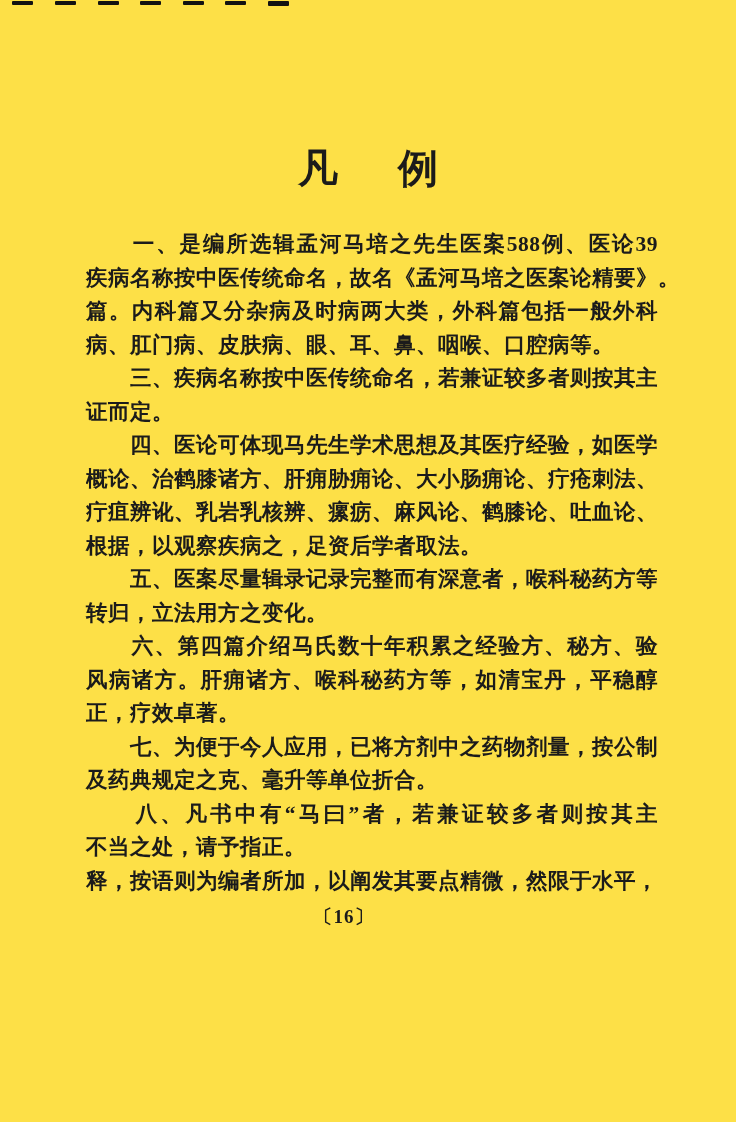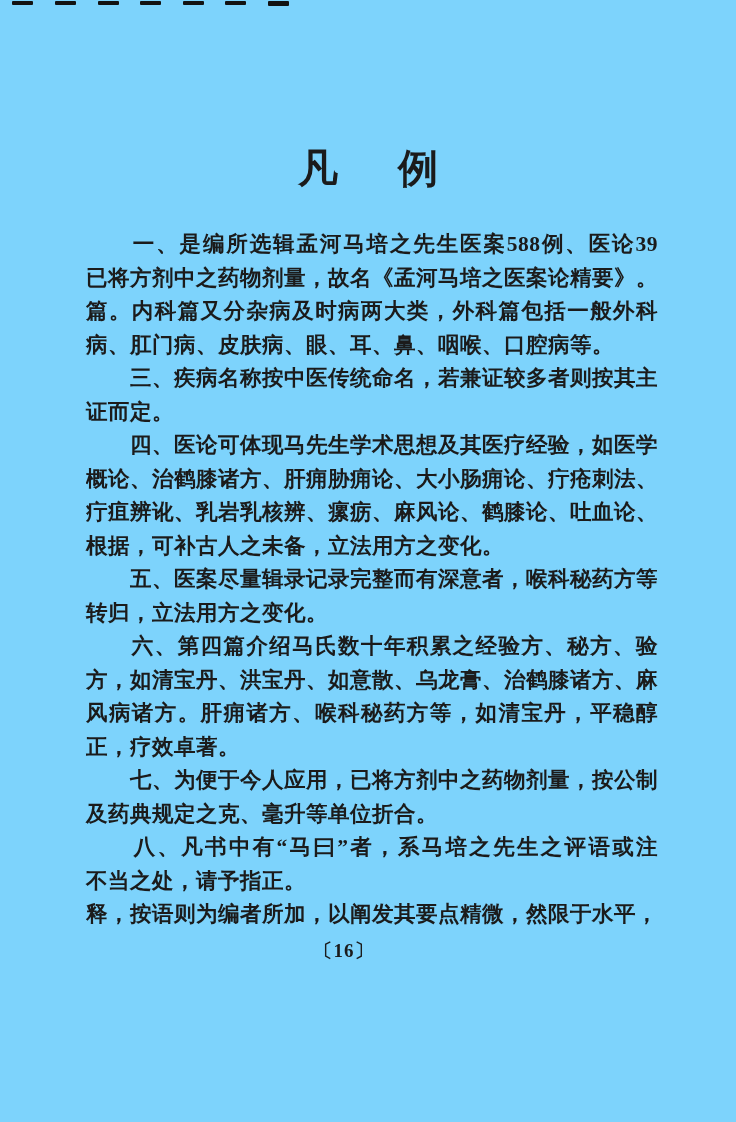--- a/index.html
+++ b/index.html
@@ -5,21 +5,21 @@
   html, body {
     margin: 0;
     padding: 0;
     background: #e8e8e8;
   }
   .page {
     position: relative;
     width: 736px;
     height: 1122px;
     margin: 0 auto;
-    background: #7dd3fc;
+    background: #fde047;
     overflow: hidden;
     font-family: "Liberation Serif", serif;
     color: #1b1b1b;
   }
   
   .artifacts {
     position: absolute;
     top: 0;
     left: 12px;
     height: 8px;
@@ -83,37 +83,36 @@
     <i style="left:128px"></i>
     <i style="left:171px"></i>
     <i style="left:213px"></i>
     <i style="left:256px; height:5px;"></i>
   </div>
 
   <h1 class="title">凡　例</h1>
 
   <div class="body-text">
       <div class="text-line fill">　　一、是编所选辑孟河马培之先生医案588例、医论39篇、</div>
-      <div class="text-line">已将方剂中之药物剂量，故名《孟河马培之医案论精要》。</div>
+      <div class="text-line">疾病名称按中医传统命名，故名《孟河马培之医案论精要》。</div>
       <div class="text-line fill">篇。内科篇又分杂病及时病两大类，外科篇包括一般外科</div>
       <div class="text-line">病、肛门病、皮肤病、眼、耳、鼻、咽喉、口腔病等。</div>
       <div class="text-line fill">　　三、疾病名称按中医传统命名，若兼证较多者则按其主</div>
       <div class="text-line">证而定。</div>
       <div class="text-line fill">　　四、医论可体现马先生学术思想及其医疗经验，如医学</div>
       <div class="text-line fill">概论、治鹤膝诸方、肝痈胁痈论、大小肠痈论、疔疮刺法、</div>
       <div class="text-line fill">疔疽辨讹、乳岩乳核辨、瘰疬、麻风论、鹤膝论、吐血论、</div>
-      <div class="text-line">根据，可补古人之未备，立法用方之变化。</div>
+      <div class="text-line">根据，以观察疾病之，足资后学者取法。</div>
       <div class="text-line fill">　　五、医案尽量辑录记录完整而有深意者，喉科秘药方等</div>
       <div class="text-line">转归，立法用方之变化。</div>
       <div class="text-line fill">　　六、第四篇介绍马氏数十年积累之经验方、秘方、验</div>
-      <div class="text-line fill">方，如清宝丹、洪宝丹、如意散、乌龙膏、治鹤膝诸方、麻</div>
       <div class="text-line fill">风病诸方。肝痈诸方、喉科秘药方等，如清宝丹，平稳醇</div>
       <div class="text-line">正，疗效卓著。</div>
       <div class="text-line fill">　　七、为便于今人应用，已将方剂中之药物剂量，按公制</div>
       <div class="text-line">及药典规定之克、毫升等单位折合。</div>
-      <div class="text-line fill">　　八、凡书中有“马曰”者，系马培之先生之评语或注</div>
+      <div class="text-line fill">　　八、凡书中有“马曰”者，若兼证较多者则按其主</div>
       <div class="text-line">不当之处，请予指正。</div>
       <div class="text-line fill">释，按语则为编者所加，以阐发其要点精微，然限于水平，</div>
     </div>
 
   <div class="page-number">〔16〕</div>
 
 </div>
 
 </body></html>

